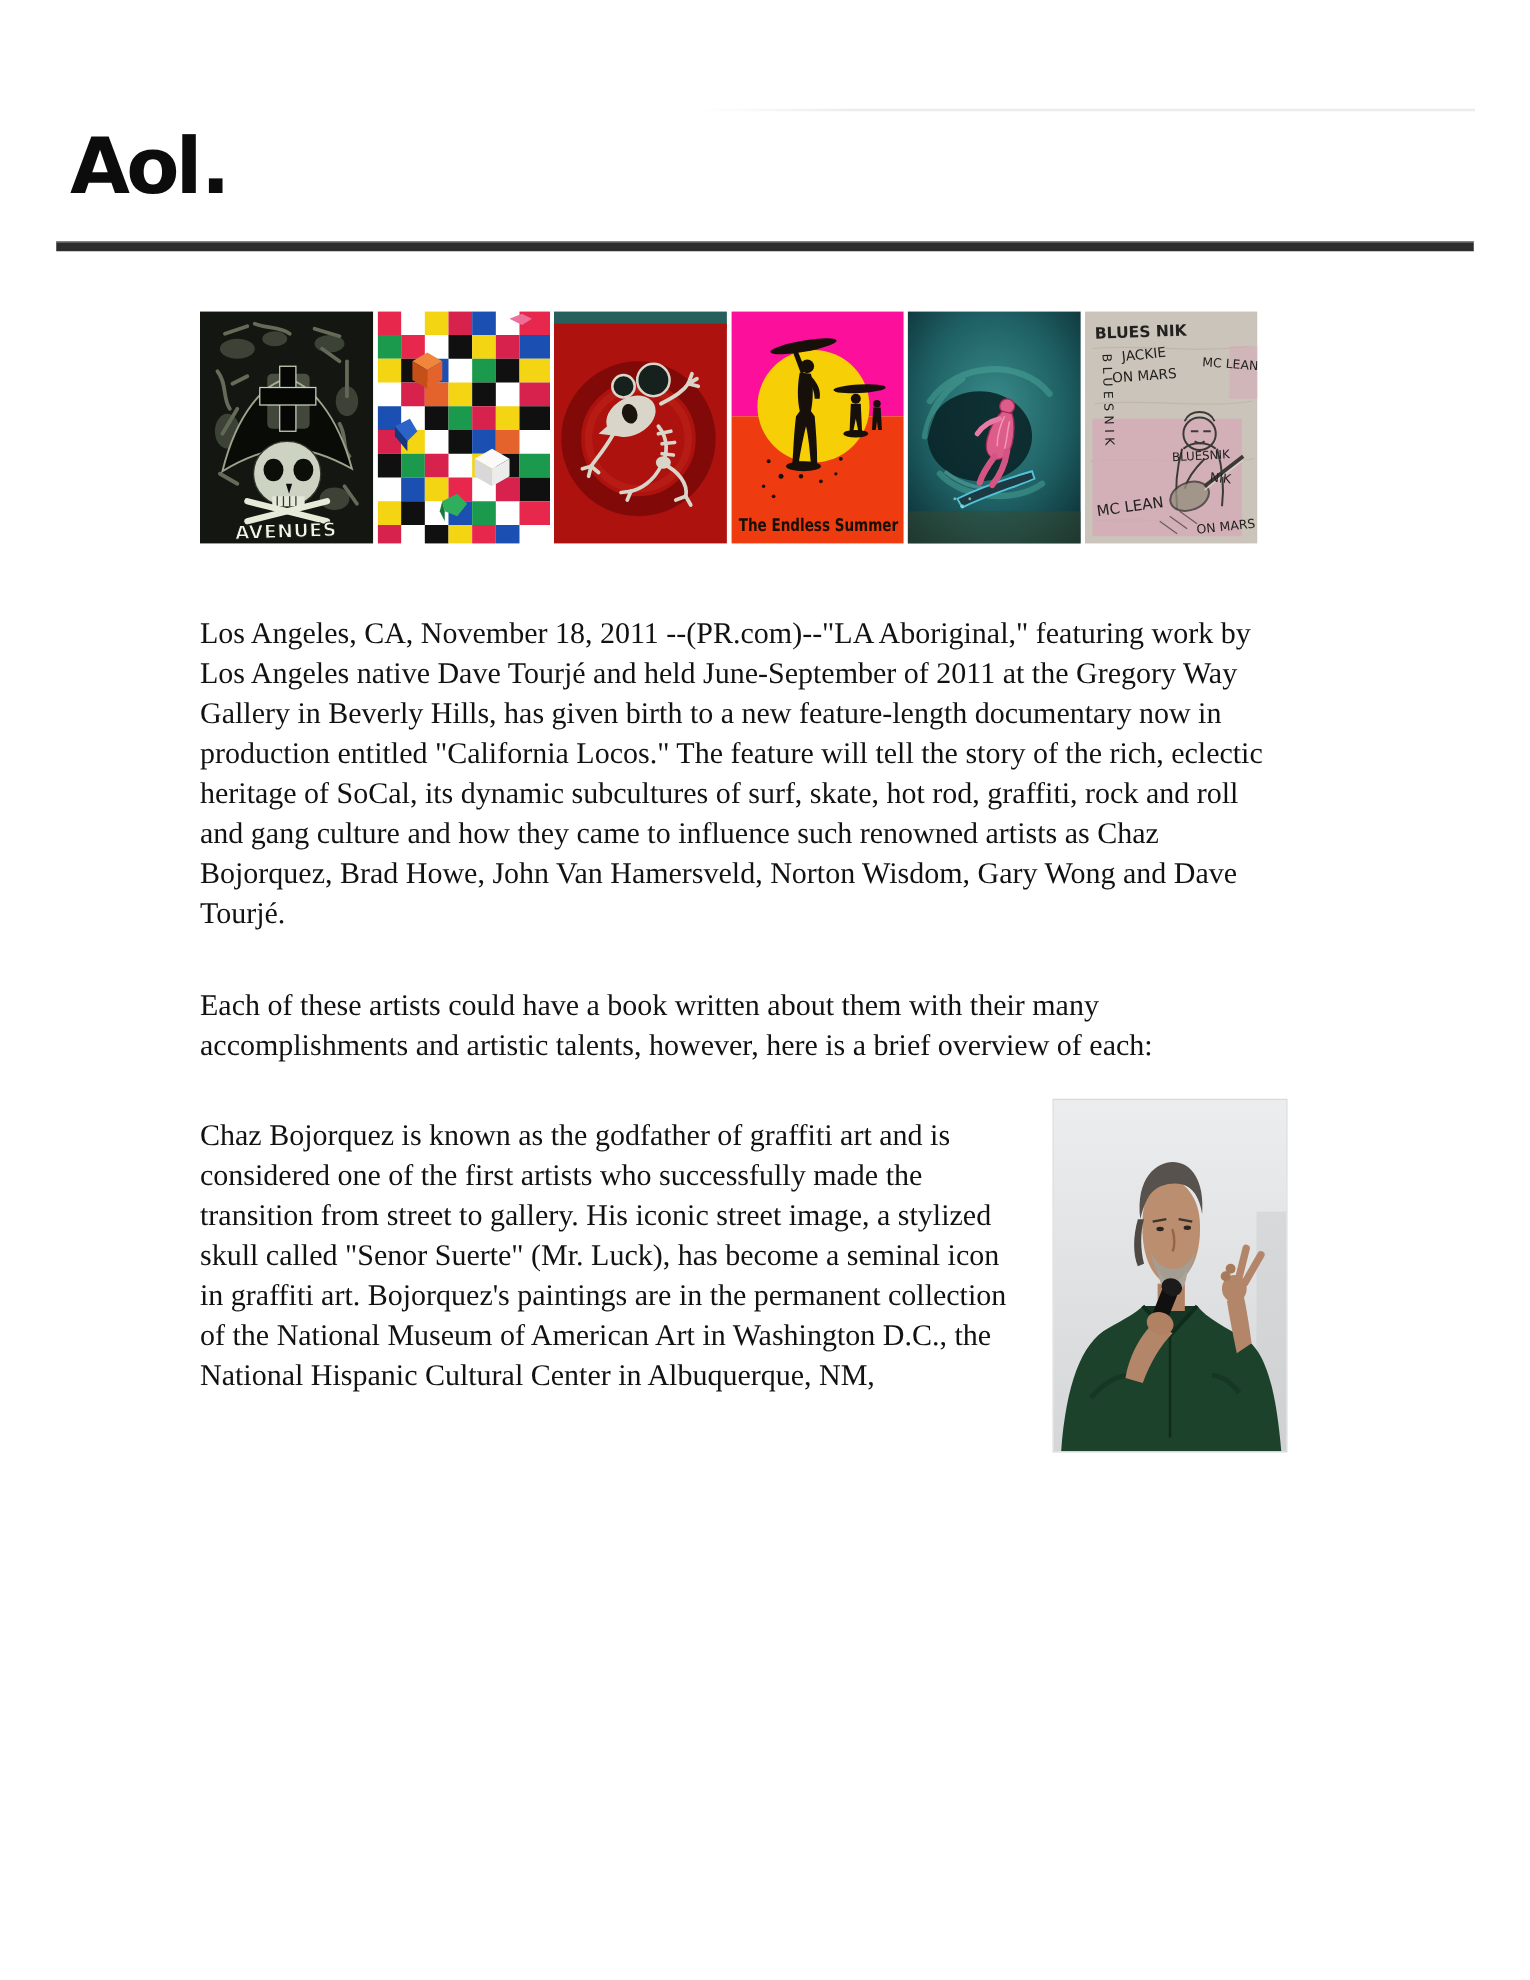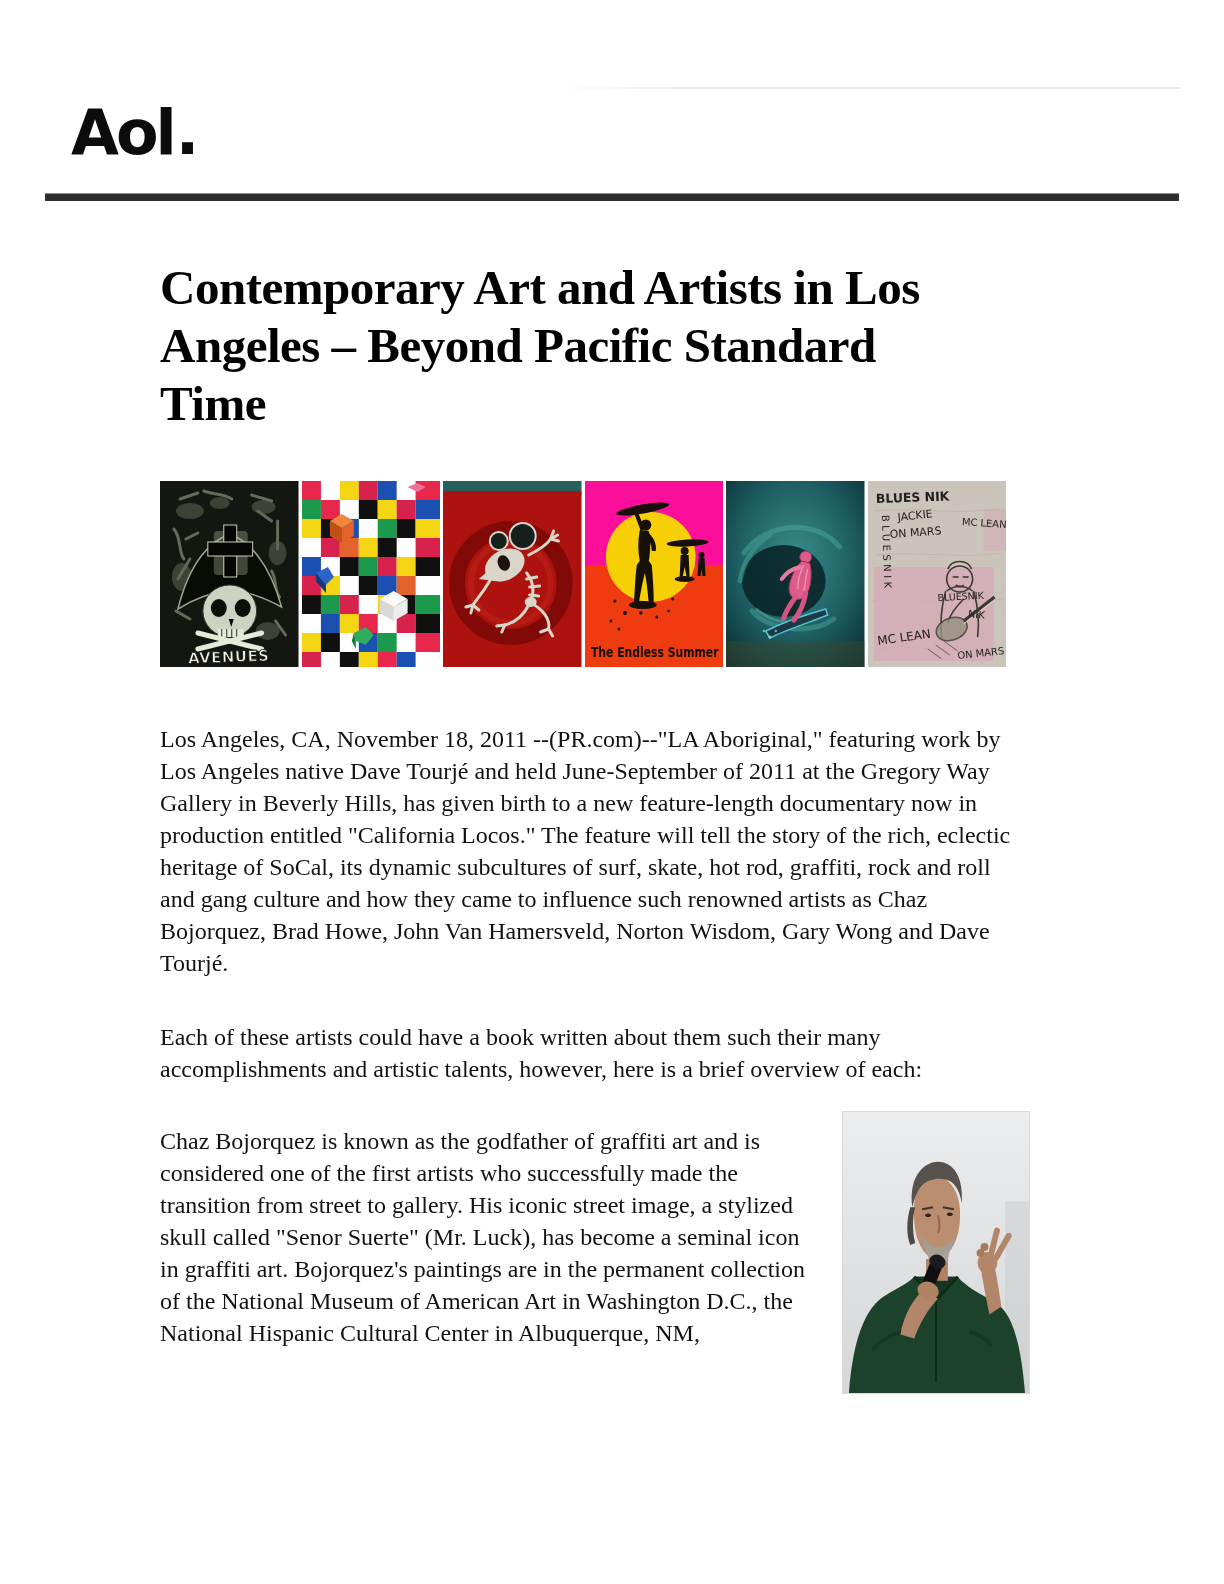--- a/index.html
+++ b/index.html
@@ -5,21 +5,21 @@
   * { margin:0; padding:0; box-sizing:border-box; }
   html,body { background:#ffffff; }
   body {
     width:1224px; height:1584px; position:relative; overflow:hidden;
     font-family:"Liberation Serif","DejaVu Serif",serif; color:#111;
   }
   .top-hairline {
     position:absolute; top:87px; left:558px; width:622px; height:2px;
     background:linear-gradient(to right,#ffffff,#ececec 20%,#ececec);
   }
-  header { padding:96px 0 0 71px;text-align:center; }
+  header { padding:96px 0 0 56px;text-align:center; }
   .logo { display:flex; align-items:baseline; font-family:"DejaVu Sans","Liberation Sans",sans-serif; }
   .logo-aol  { font-size:62px; font-weight:800; letter-spacing:-3px; color:#0c0c0c; }
   .logo-music{ font-size:62px; font-weight:700; letter-spacing:-1px; margin-left:18px; color:#8bad2b; }
   .logo-dot  { font-size:62px; font-weight:800; color:#0c0c0c; margin-left:2px; }
   .rule { margin:24px 0 0 45px; width:1134px; height:8px; background:#2d2d2d; border-top:1px solid #8f8f8f; }
   .article { margin-left:160px; width:860px; }
   h1.title {
     max-width:830px; margin-top:58px; font-size:49px; line-height:58px;
     font-weight:700; color:#000; letter-spacing:-0.5px;
   }
@@ -47,21 +47,20 @@
   <div class="logo">
     <span class="logo-aol">Aol</span>
     <span class="logo-dot">.</span>
   </div>
 </header>
 
 <div class="rule"></div>
 
 <main class="article">
 
-  <h1 class="title">Contemporary Art and Artists in Los Angeles – Beyond Pacific Standard Time</h1>
 
   <div class="strip">
 
     <figure class="art">
       <svg viewBox="0 0 139 186" preserveAspectRatio="none">
         <rect width="139" height="186" fill="#141711"></rect>
         <g stroke="#78816b" stroke-width="3" fill="none" stroke-linecap="round" opacity="0.8">
           <path d="M20 18 l18 -6"></path>
             <path d="M44 10 c10 4 20 2 28 8"></path>
             <path d="M92 14 l20 6"></path>
@@ -328,21 +327,21 @@
           <text x="100" y="136" font-size="10" transform="rotate(6 100 136)">NIK</text>
           <text x="10" y="164" font-size="12" transform="rotate(-8 10 164)">MC LEAN</text>
           <text x="90" y="178" font-size="10" transform="rotate(-6 90 178)">ON MARS</text>
         </g>
       </svg>
     </figure>
   </div>
 
   <p class="para p1">Los Angeles, CA, November 18, 2011 --(PR.com)--"LA Aboriginal," featuring work by Los Angeles native Dave Tourjé and held June-September of 2011 at the Gregory Way Gallery in Beverly Hills, has given birth to a new feature-length documentary now in production entitled "California Locos." The feature will tell the story of the rich, eclectic heritage of SoCal, its dynamic subcultures of surf, skate, hot rod, graffiti, rock and roll and gang culture and how they came to influence such renowned artists as Chaz Bojorquez, Brad Howe, John Van Hamersveld, Norton Wisdom, Gary Wong and Dave Tourjé.</p>
 
-  <p class="para p2">Each of these artists could have a book written about them such their many accomplishments and artistic talents, however, here is a brief overview of each:</p>
+  <p class="para p2">Each of these artists could have a book written about them with their many accomplishments and artistic talents, however, here is a brief overview of each:</p>
 
   <div class="chaz-section">
     <figure class="photo">
       <svg viewBox="0 0 188 283" preserveAspectRatio="none">
         <defs>
           <linearGradient id="pg" x1="0" y1="0" x2="0" y2="1">
             <stop offset="0%" stop-color="#ecedee"></stop>
             <stop offset="100%" stop-color="#d4d6d8"></stop>
           </linearGradient>
         </defs>

